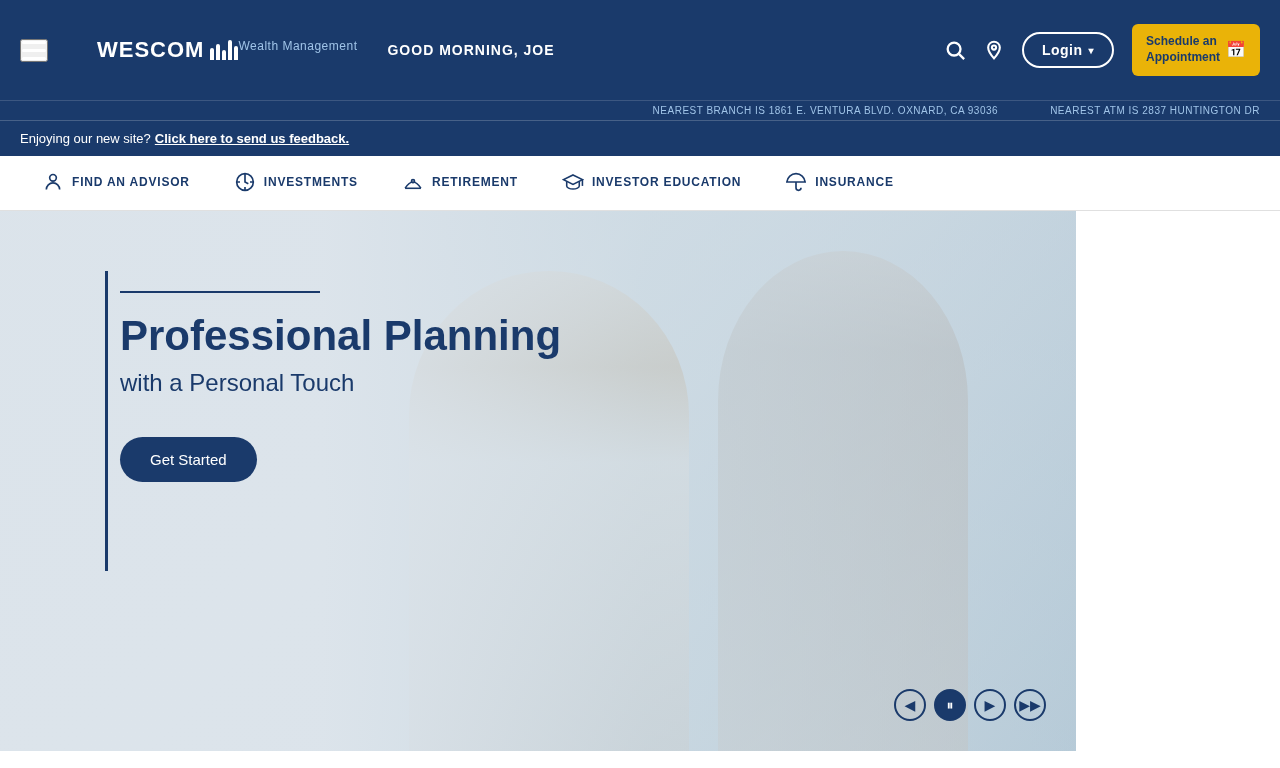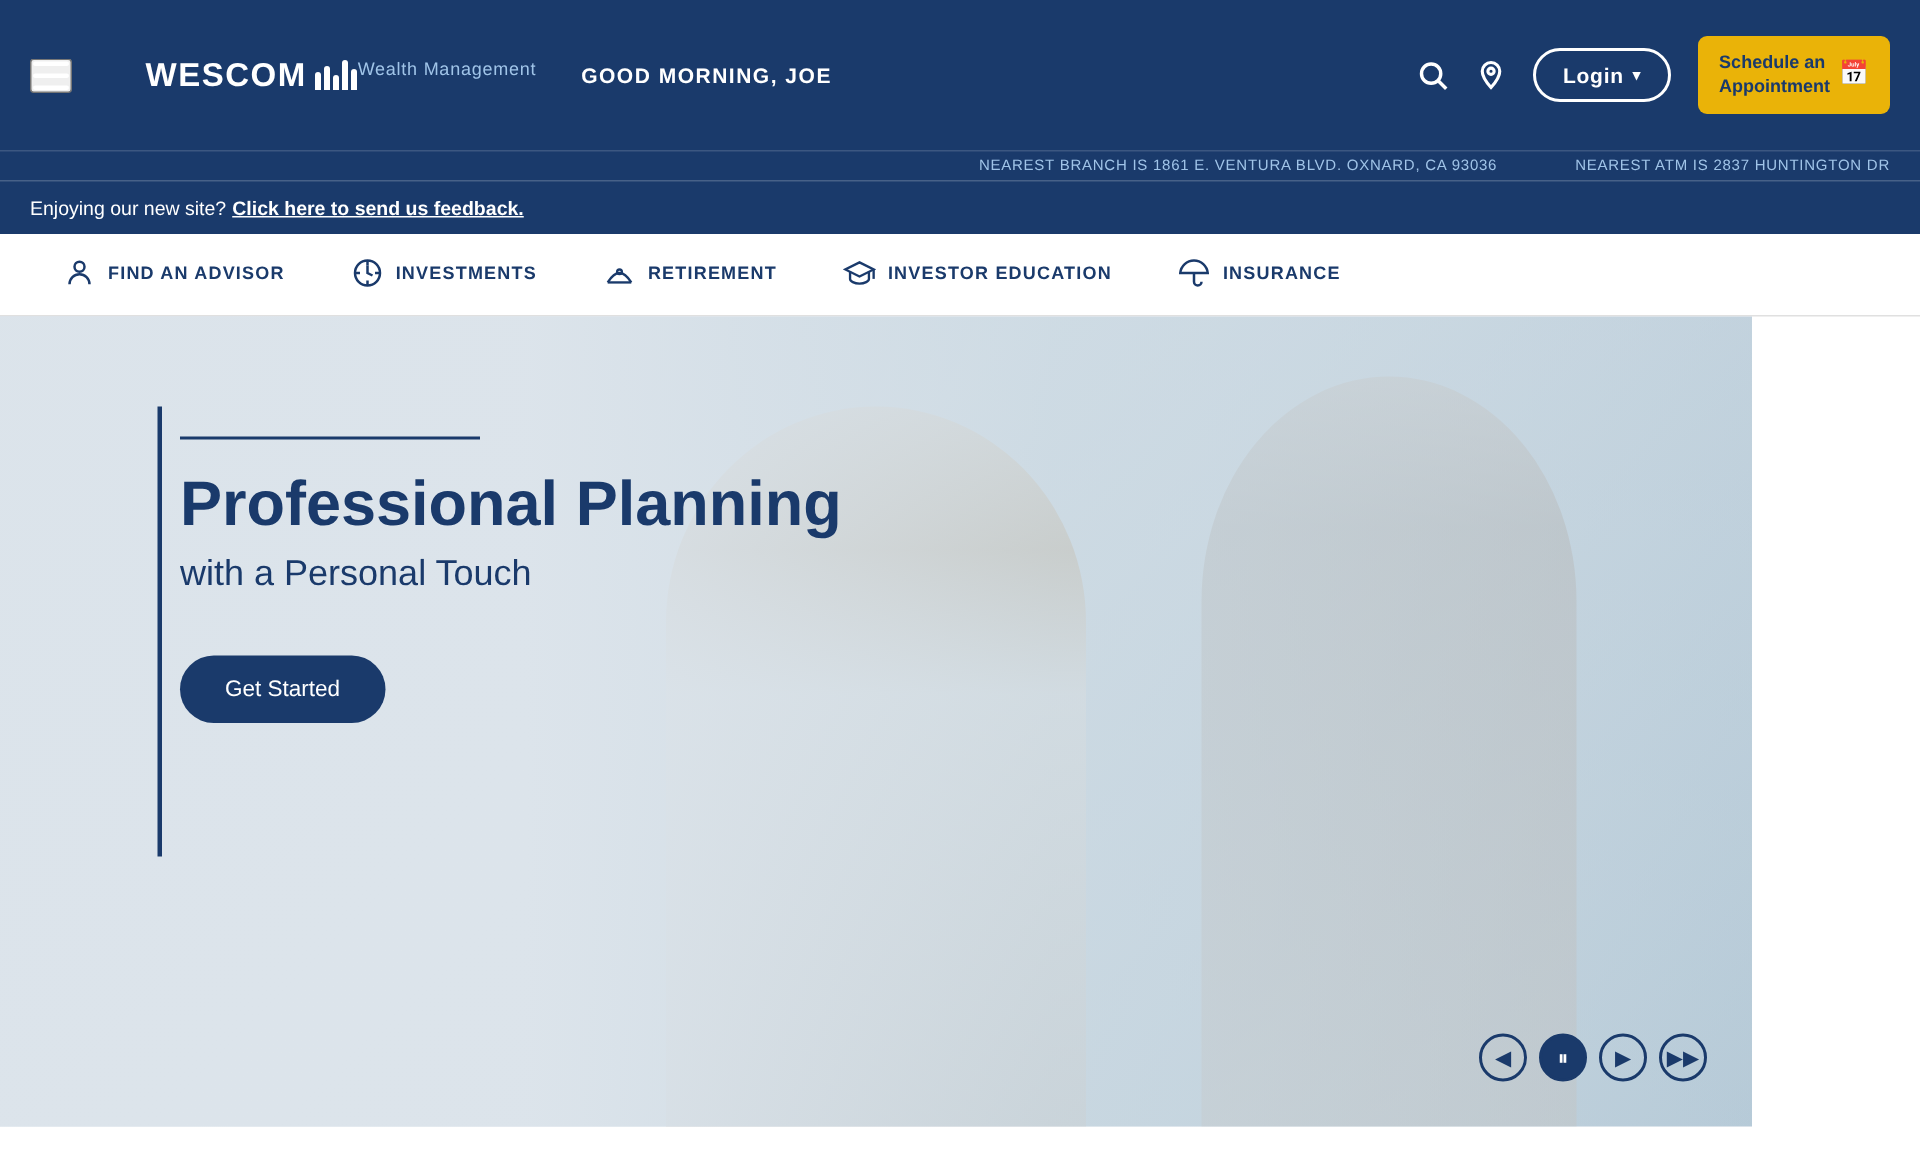--- a/index.html
+++ b/index.html
@@ -178,21 +178,21 @@
       width: 22px;
       height: 22px;
       display: flex;
       align-items: center;
       justify-content: center;
     }
 
     
     .hero {
       position: relative;
-      width: 1168px;
+      width: 1076px;
       height: 540px;
       overflow: hidden;
       background: #d8dfe8;
     }
     .hero-bg {
       position: absolute;
       inset: 0;
       background: linear-gradient(to right, rgba(220,228,235,0.97) 30%, rgba(200,215,225,0.7) 60%, rgba(180,200,215,0.4) 100%);
       z-index: 1;
     }

